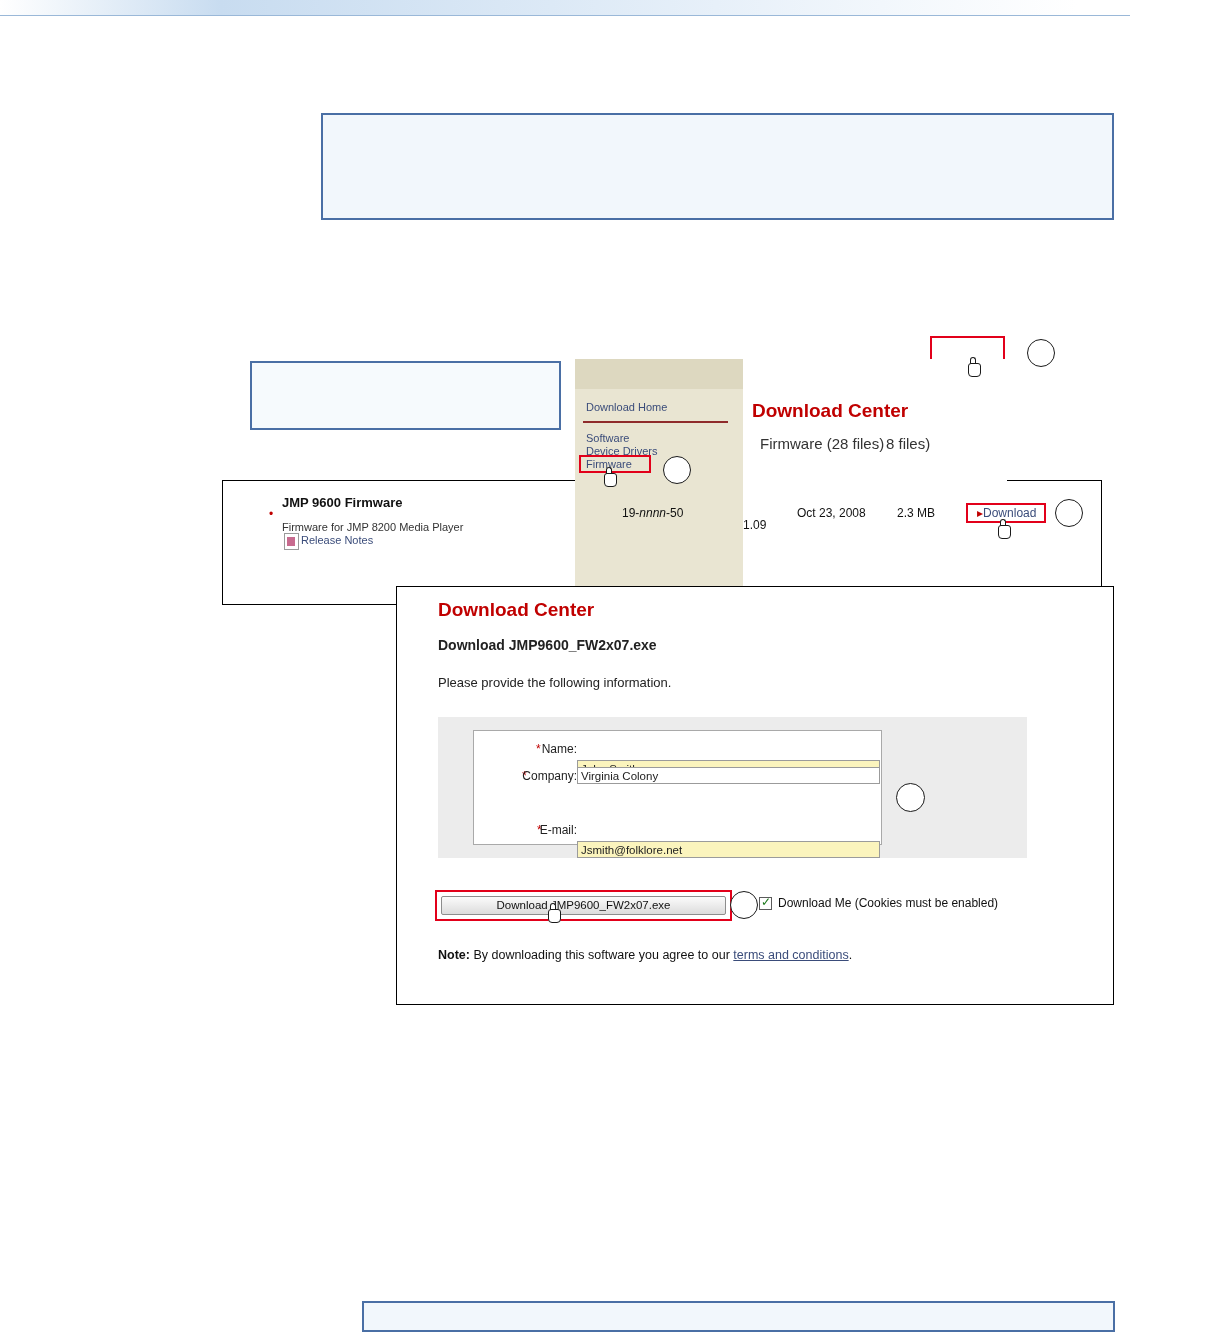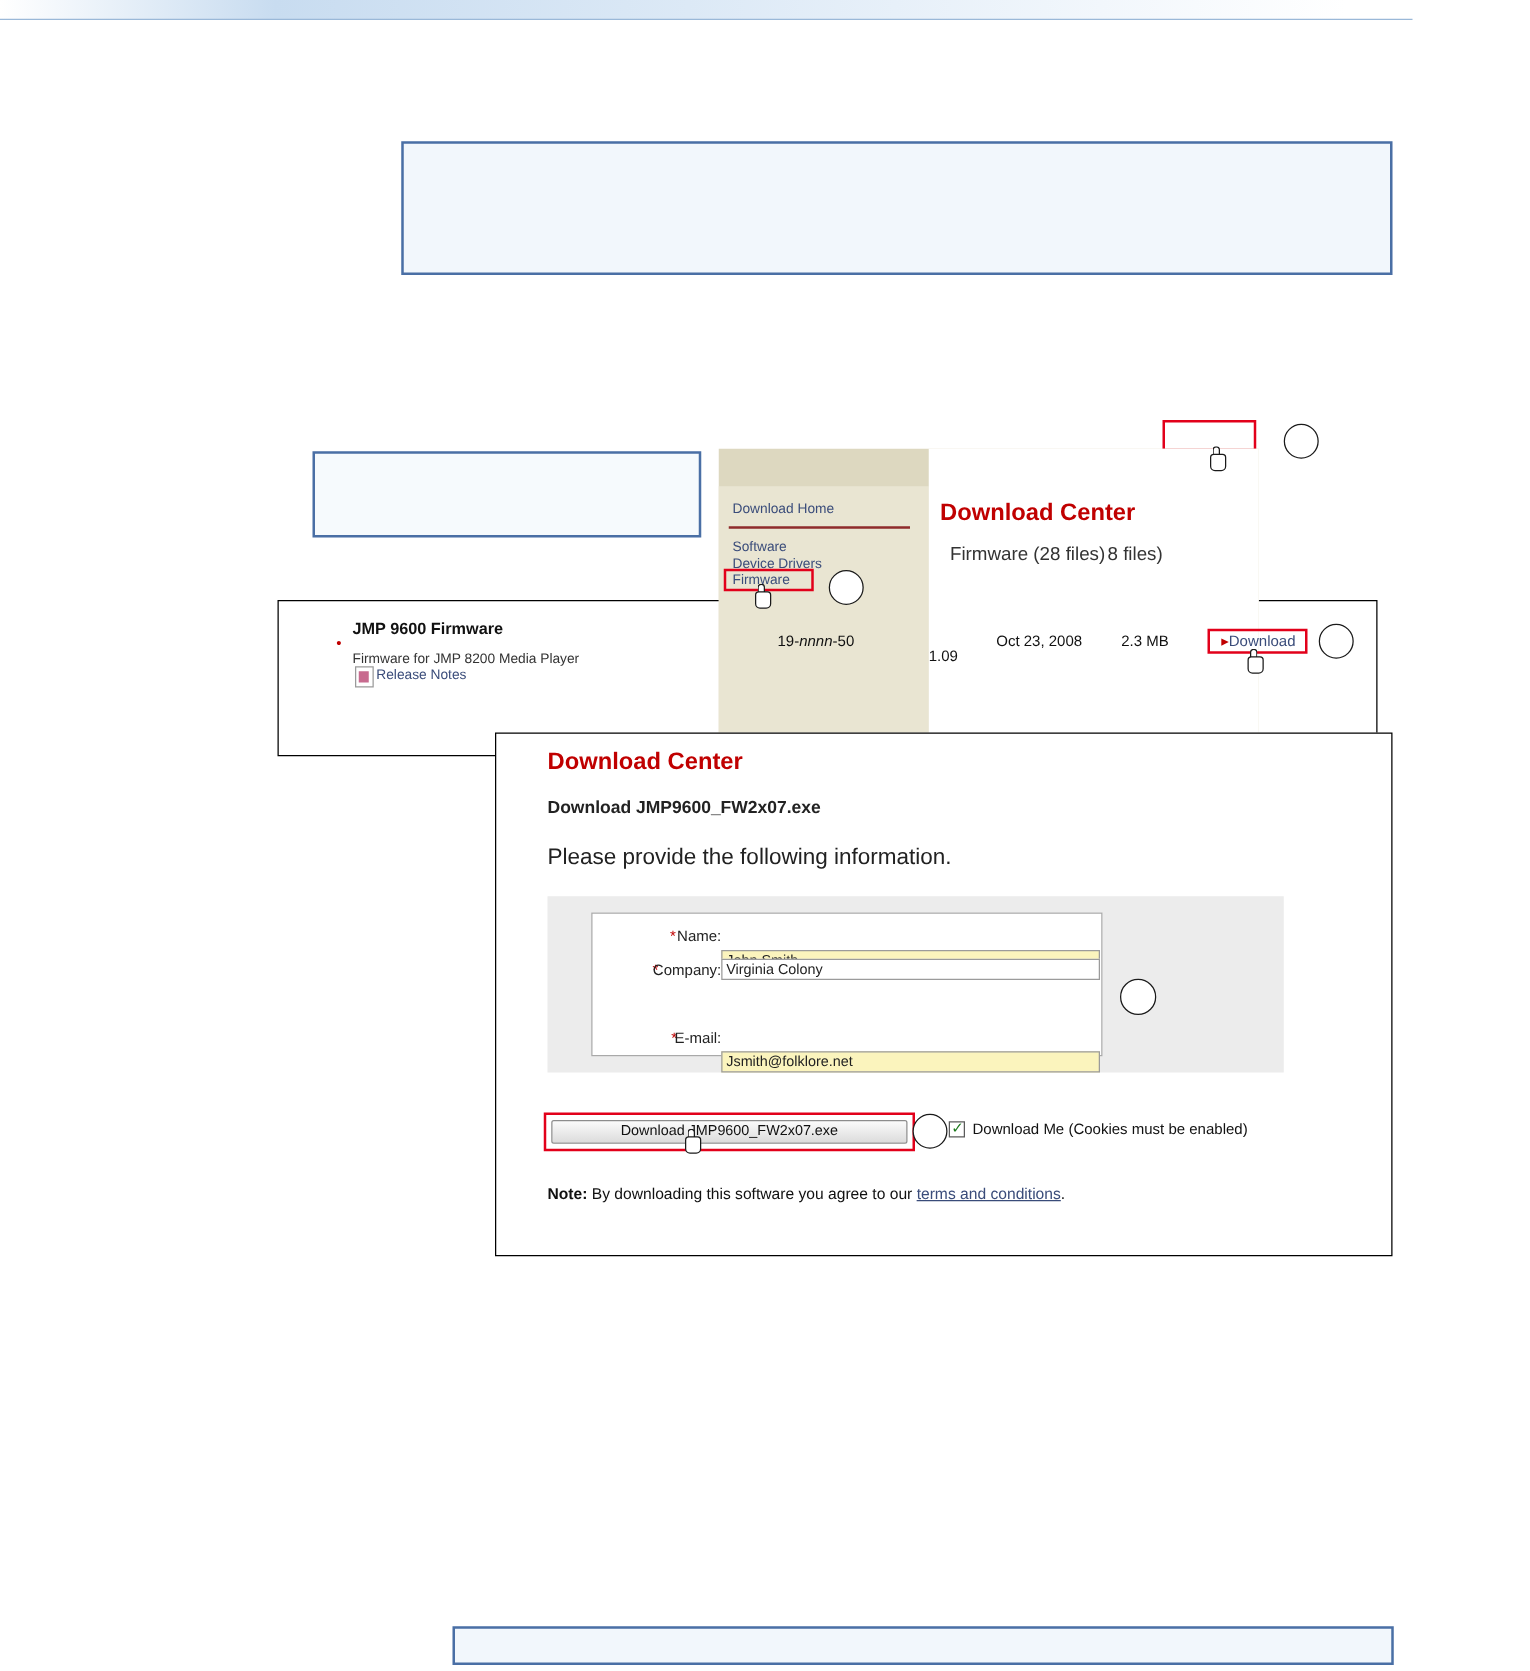--- a/index.html
+++ b/index.html
@@ -206,21 +206,21 @@
   .dlg-file {
     position: absolute;
     left: 41px; top: 50px;
     font-size: 14px;
     font-weight: bold;
     color: #222222;
   }
   .dlg-instr {
     position: absolute;
     left: 41px; top: 88px;
-    font-size: 18px;
+    font-size: 13px;
     color: #222222;
   }
   .form-panel {
     position: absolute;
     left: 41px; top: 130px;
     width: 589px; height: 141px;
     background: #ececec;
   }
   .form-inner {
     position: absolute;

